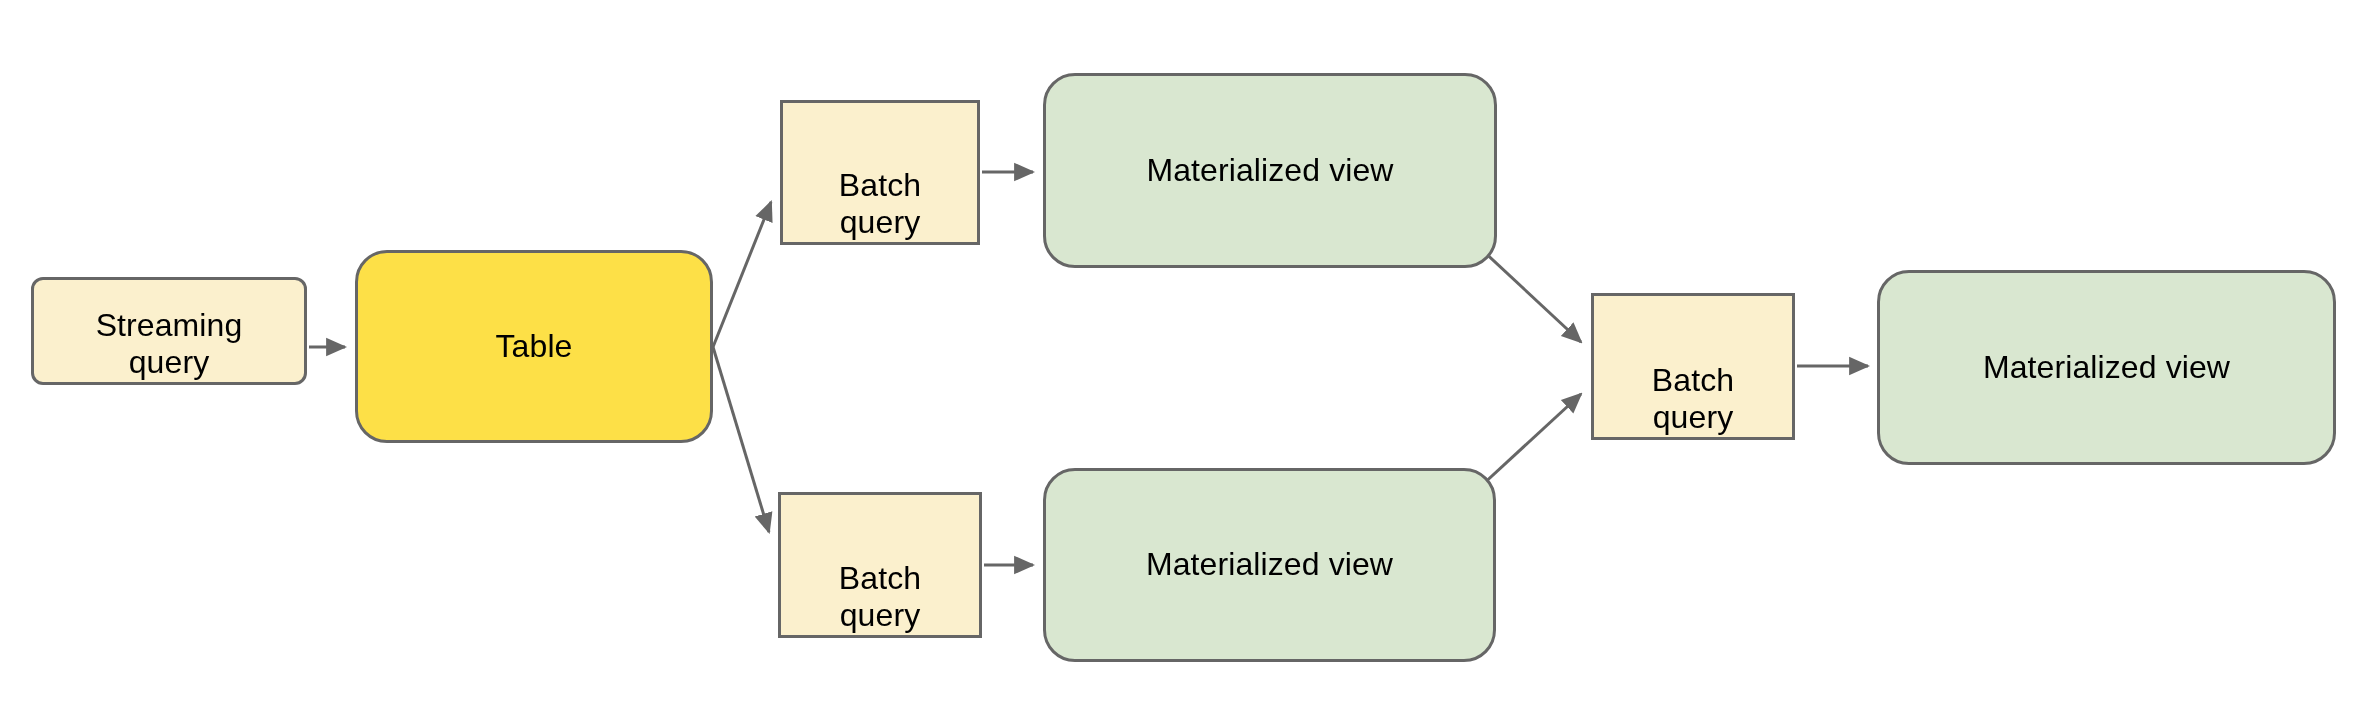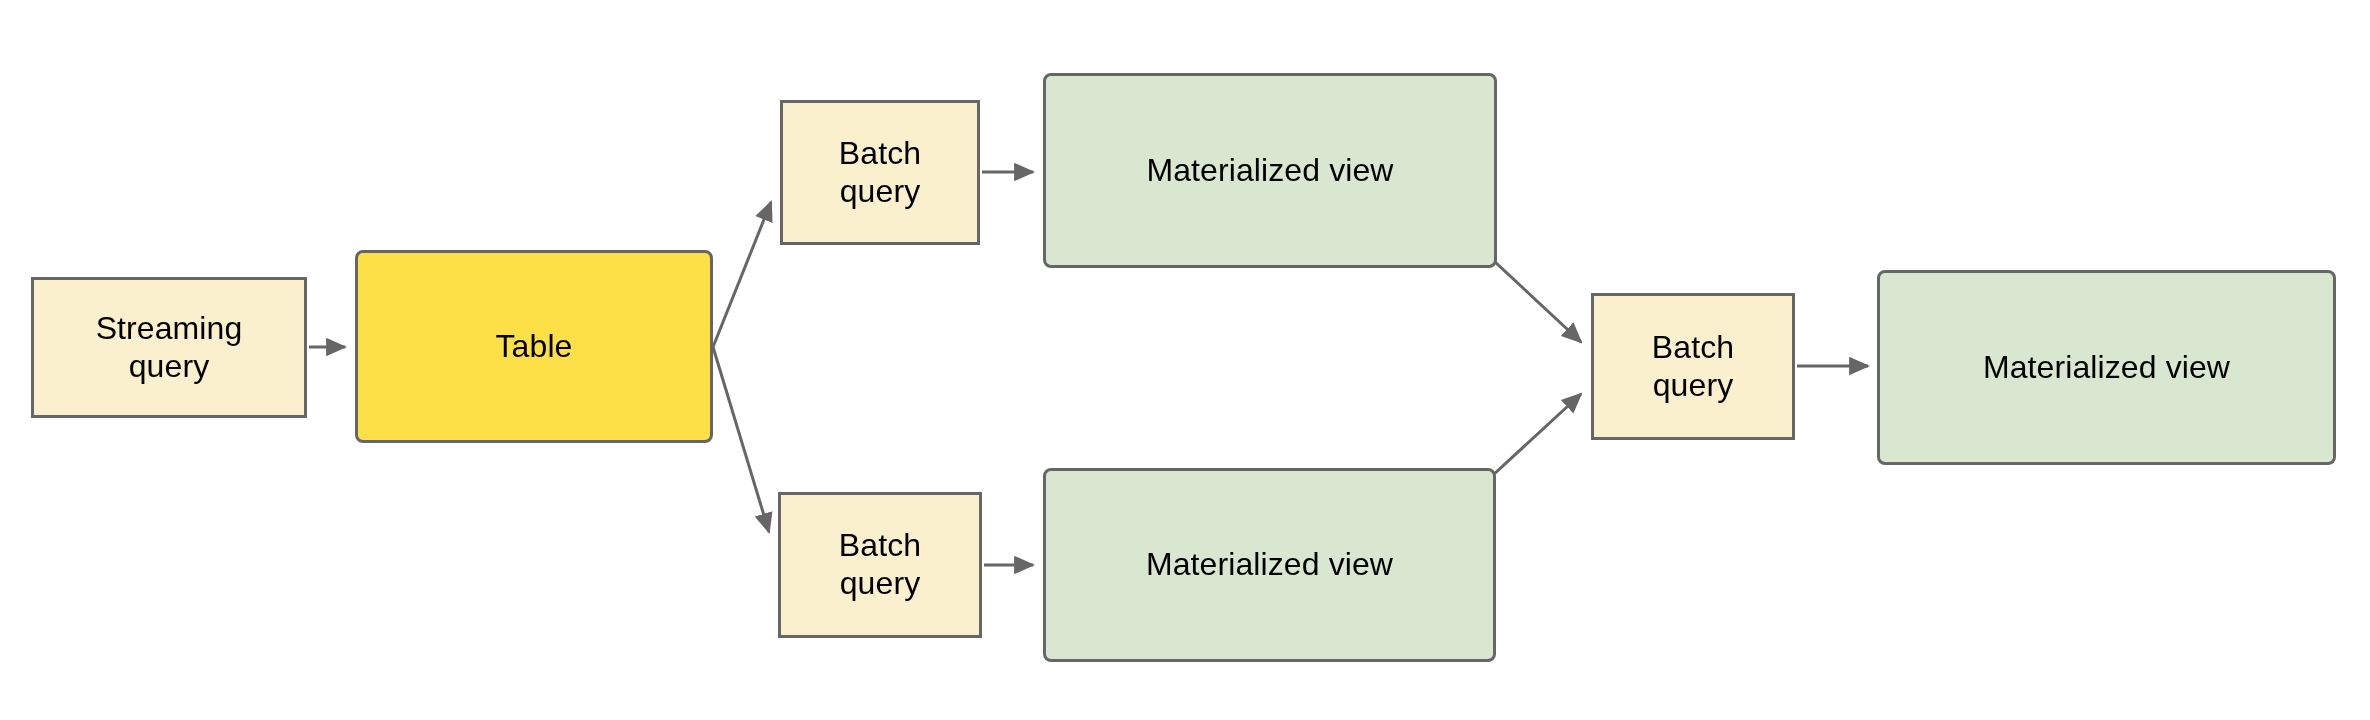--- a/index.html
+++ b/index.html
@@ -36,24 +36,25 @@
     color: #000000;
     font-size: 32px;
     line-height: 1.18;
     letter-spacing: 0.1px;
     white-space: pre-line;
     border: 3px solid #666666;
   }
   .node.process {
     background: #fbf0cd;
     border-radius: 0;
+    align-items: flex-end;
   }
   .node.store {
     background: #d9e7d0;
-    border-radius: 8px;
+    border-radius: 32px;
   }
   .node-label {
     display: block;
     padding: 0 6px;
   }
 </style>
 </head>
 <body>
 
 <div id="canvas">
@@ -75,21 +76,21 @@
 
     <line class="edge" x1="984" y1="565" x2="1033" y2="565" stroke="#666666" stroke-width="3" marker-end="url(#arrow)"></line>
 
     <line class="edge" x1="1480" y1="248" x2="1581" y2="342" stroke="#666666" stroke-width="3" marker-end="url(#arrow)"></line>
 
     <line class="edge" x1="1480" y1="487" x2="1581" y2="394" stroke="#666666" stroke-width="3" marker-end="url(#arrow)"></line>
 
     <line class="edge" x1="1797" y1="366" x2="1868" y2="366" stroke="#666666" stroke-width="3" marker-end="url(#arrow)"></line>
   </svg>
 
-  <div class="node process" style="left: 31px; top: 277px; width: 276px; height: 141px; background: rgb(251, 240, 205); border-color: rgb(102, 102, 102); border-radius: 0px;">
+  <div class="node process" style="left: 31px; top: 277px; width: 276px; height: 108px; background: rgb(251, 240, 205); border-color: rgb(102, 102, 102); border-radius: 12px;">
     <span class="node-label">Streaming
 query</span>
   </div>
 
   <div class="node store" style="left: 355px; top: 250px; width: 358px; height: 193px; background: #fde047; border-color: rgb(102, 102, 102);">
     <span class="node-label">Table</span>
   </div>
 
   <div class="node process" style="left: 780px; top: 100px; width: 200px; height: 145px; background: rgb(251, 240, 205); border-color: rgb(102, 102, 102); border-radius: 0px;">
     <span class="node-label">Batch

